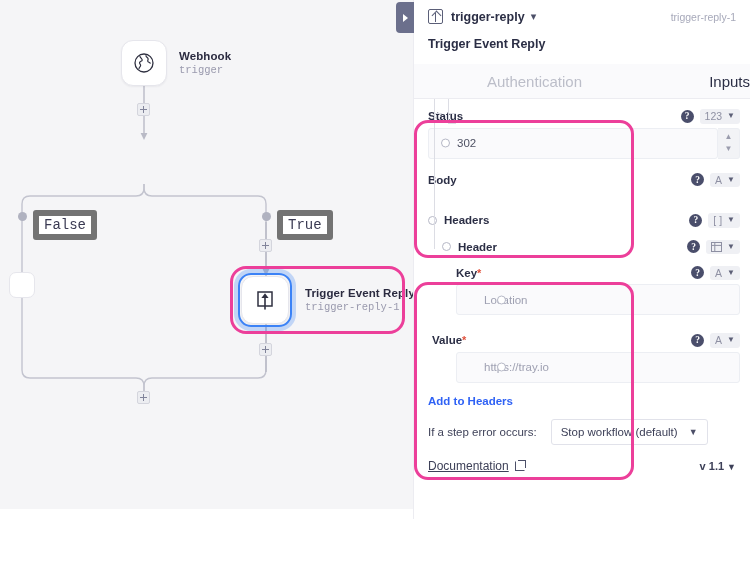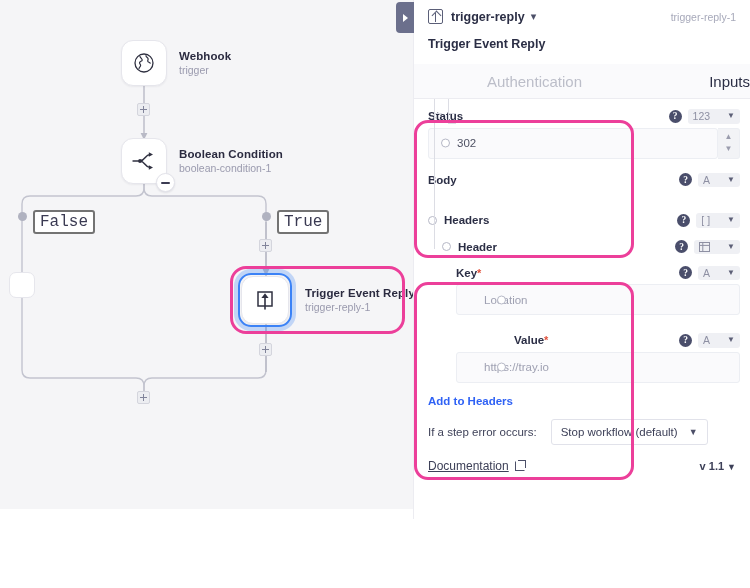--- a/index.html
+++ b/index.html
@@ -23,21 +23,21 @@
     width: 46px; height: 46px; background: #ffffff; border-radius: 12px;
     border: 1px solid #e6e6ec;
     display: flex; align-items: center; justify-content: center;
     position: relative;
     box-shadow: 0 1px 2px rgba(30,30,60,.06);
   }
   .node-text { margin-left: 12px; white-space: nowrap; }
   .node-title { font-size: 11.5px; color: #2b2b40; font-weight: 600; letter-spacing: .1px; }
   .node-sub {
     font-size: 10.5px; color: #9a9aae; margin-top: 2px;
-    font-family: Liberation Sans, sans-serif;
+    font-family: Liberation Mono, monospace;
   }
 
   .minus-badge {
     position: absolute; right: -9px; bottom: -9px;
     width: 19px; height: 19px; border-radius: 50%;
     background: #fff; border: 1px solid #e3e3ea;
     display: flex; align-items: center; justify-content: center;
     box-shadow: 0 1px 2px rgba(30,30,60,.10);
   }
   .minus-badge i { display: block; width: 9px; height: 2px; background: #3b3b52; border-radius: 1px; }
@@ -48,23 +48,23 @@
     display: flex; align-items: center; justify-content: center;
   }
   .plus-handle::before, .plus-handle::after {
     content: ""; position: absolute; background: #81849a;
   }
   .plus-handle::before { width: 7px; height: 1.4px; }
   .plus-handle::after { width: 1.4px; height: 7px; }
 
   .branch-label {
     position: absolute; background: #ffffff; border-radius: 3px;
-    padding: 1px 5px; font-size: 16px; color: #3a3a52;
+    padding: 1px 5px; font-size: 14px; color: #3a3a52;
     font-family: "Liberation Mono", monospace;
-    border: 2px solid #737373;
+    border: 6px solid #737373;
     text-align: right;
   }
   .branch-dot {
     position: absolute; width: 9px; height: 9px; border-radius: 50%;
     background: #b0b2c0;
   }
   .ghost-node {
     position: absolute; width: 26px; height: 26px; background: #fff;
     border: 1px solid #e6e6ec; border-radius: 7px;
   }
@@ -146,21 +146,21 @@
   .fl-text .req { color: #e0513c; font-size: 11px; }
   .fl-right { margin-left: auto; display: flex; align-items: center; gap: 6px; }
   .help-dot {
     width: 13px; height: 13px; border-radius: 50%; background: #4a4e6b;
     color: #fff; font-size: 9.5px; font-weight: 700;
     display: flex; align-items: center; justify-content: center;
     font-family: "Liberation Serif", serif; cursor: pointer;
   }
   .type-pill {
     background: #eff0f4; border-radius: 3px; padding: 2px 5px;
-    display: flex; align-items: center; gap: 17px; cursor: pointer;
+    display: flex; align-items: center; gap: 5px; cursor: pointer;
   }
   .type-pill .tglyph { font-size: 10.5px; color: #8e90a3; line-height: 1; }
   .type-pill .tcar { font-size: 8px; color: #5d6077; line-height: 1; }
 
   .input-row { position: relative; display: flex; align-items: stretch; }
   .radio-mark {
     position: absolute; left: 13px; top: 50%; transform: translateY(-50%);
     width: 9px; height: 9px; border: 1.2px solid #b6b8c6; border-radius: 50%;
     background: #fff; cursor: pointer;
   }
@@ -252,39 +252,20 @@
         </svg>
       </div>
       <div class="node-text">
         <div class="node-title">Webhook</div>
         <div class="node-sub">trigger</div>
       </div>
     </div>
 
     <div class="plus-handle" style="left:137px; top:103px;"></div>
 
-    <div class="node" style="left:121px; top:138px;">
-      <div class="node-box">
-        <svg width="26" height="22" viewBox="0 0 26 22">
-          <path d="M2 11 H9" stroke="#2f3040" stroke-width="1.4" stroke-linecap="round" fill="none"></path>
-          <path d="M9 11 C14 11 14 4.5 19 4.5" stroke="#2f3040" stroke-width="1.4" fill="none" stroke-linecap="round"></path>
-          <path d="M9 11 C14 11 14 17.5 19 17.5" stroke="#2f3040" stroke-width="1.4" fill="none" stroke-linecap="round"></path>
-          <polygon points="22,4.5 17.8,2.3 17.8,6.7" fill="#2f3040"></polygon>
-          <polygon points="22,17.5 17.8,15.3 17.8,19.7" fill="#2f3040"></polygon>
-          <circle cx="9" cy="11" r="1.9" fill="#2f3040"></circle>
-        </svg>
-        <div class="minus-badge">
-            <i></i>
-          </div>
-      </div>
-      <div class="node-text">
-        <div class="node-title">Boolean Condition</div>
-        <div class="node-sub">boolean-condition-1</div>
-      </div>
-    </div>
 
     <div class="branch-dot" style="left:18px; top:212px;"></div>
     <div class="branch-label" style="left:33px; top:210px;">False</div>
     <div class="branch-dot" style="left:262px; top:212px;"></div>
     <div class="branch-label" style="left:277px; top:210px;">True</div>
 
     <div class="ghost-node" style="left:9px; top:272px;"></div>
 
     <div class="plus-handle" style="left:259px; top:239px;"></div>
     <div class="plus-handle" style="left:259px; top:343px;"></div>
@@ -405,21 +386,21 @@
             </div>
           </div>
         </div>
         <div class="fieldwrap indent-2">
           <div class="input-row">
             <div class="radio-mark" style="left:41px;"></div>
             <div class="text-input ph" style="padding-left:27px;">Location</div>
           </div>
         </div>
 
-        <div class="field-label-row" style="padding-top:18px; padding-left:52px;margin-left:48px;">
+        <div class="field-label-row" style="padding-top:18px; padding-left:18px;">
           <div class="tree-line" style="left:34px; top:0; width:1px; height:24px;"></div>
           <div class="tree-line" style="left:34px; top:24px; width:8px; height:1px;"></div>
           <div class="fl-text"><span>Value</span><span class="req">*</span></div>
           <div class="fl-right">
             <div class="help-dot">?</div>
             <div class="type-pill">
               <span class="tglyph">A</span>
               <span class="tcar">▼</span>
             </div>
           </div>

